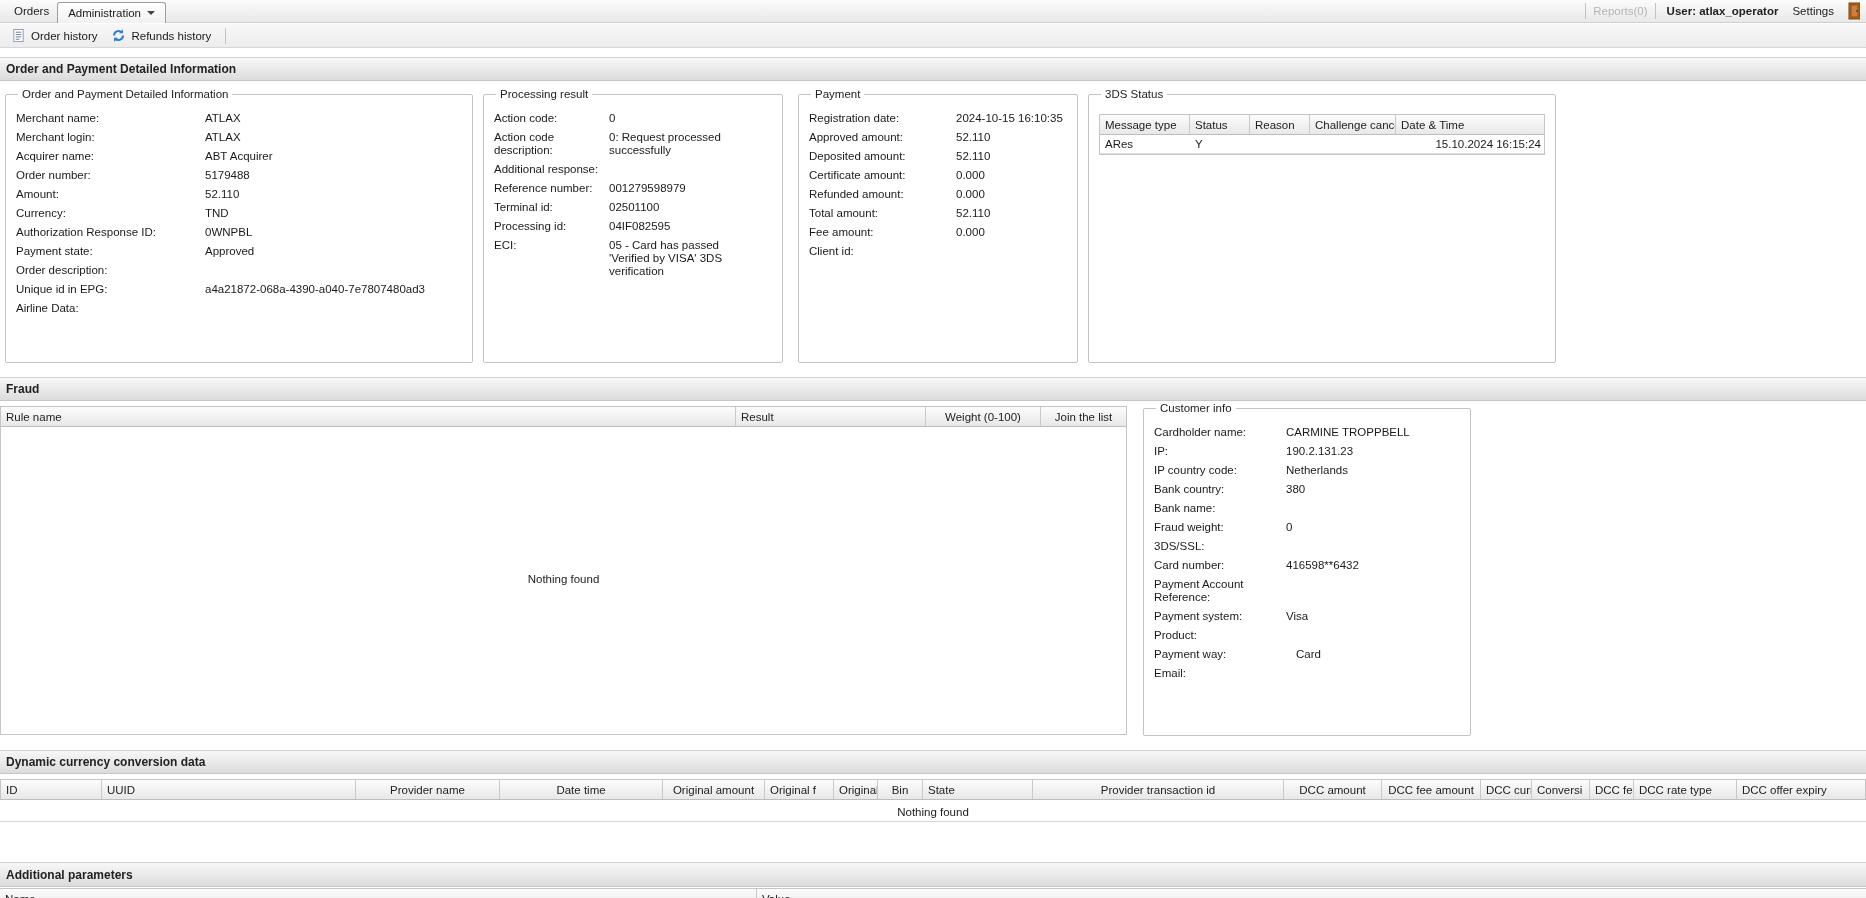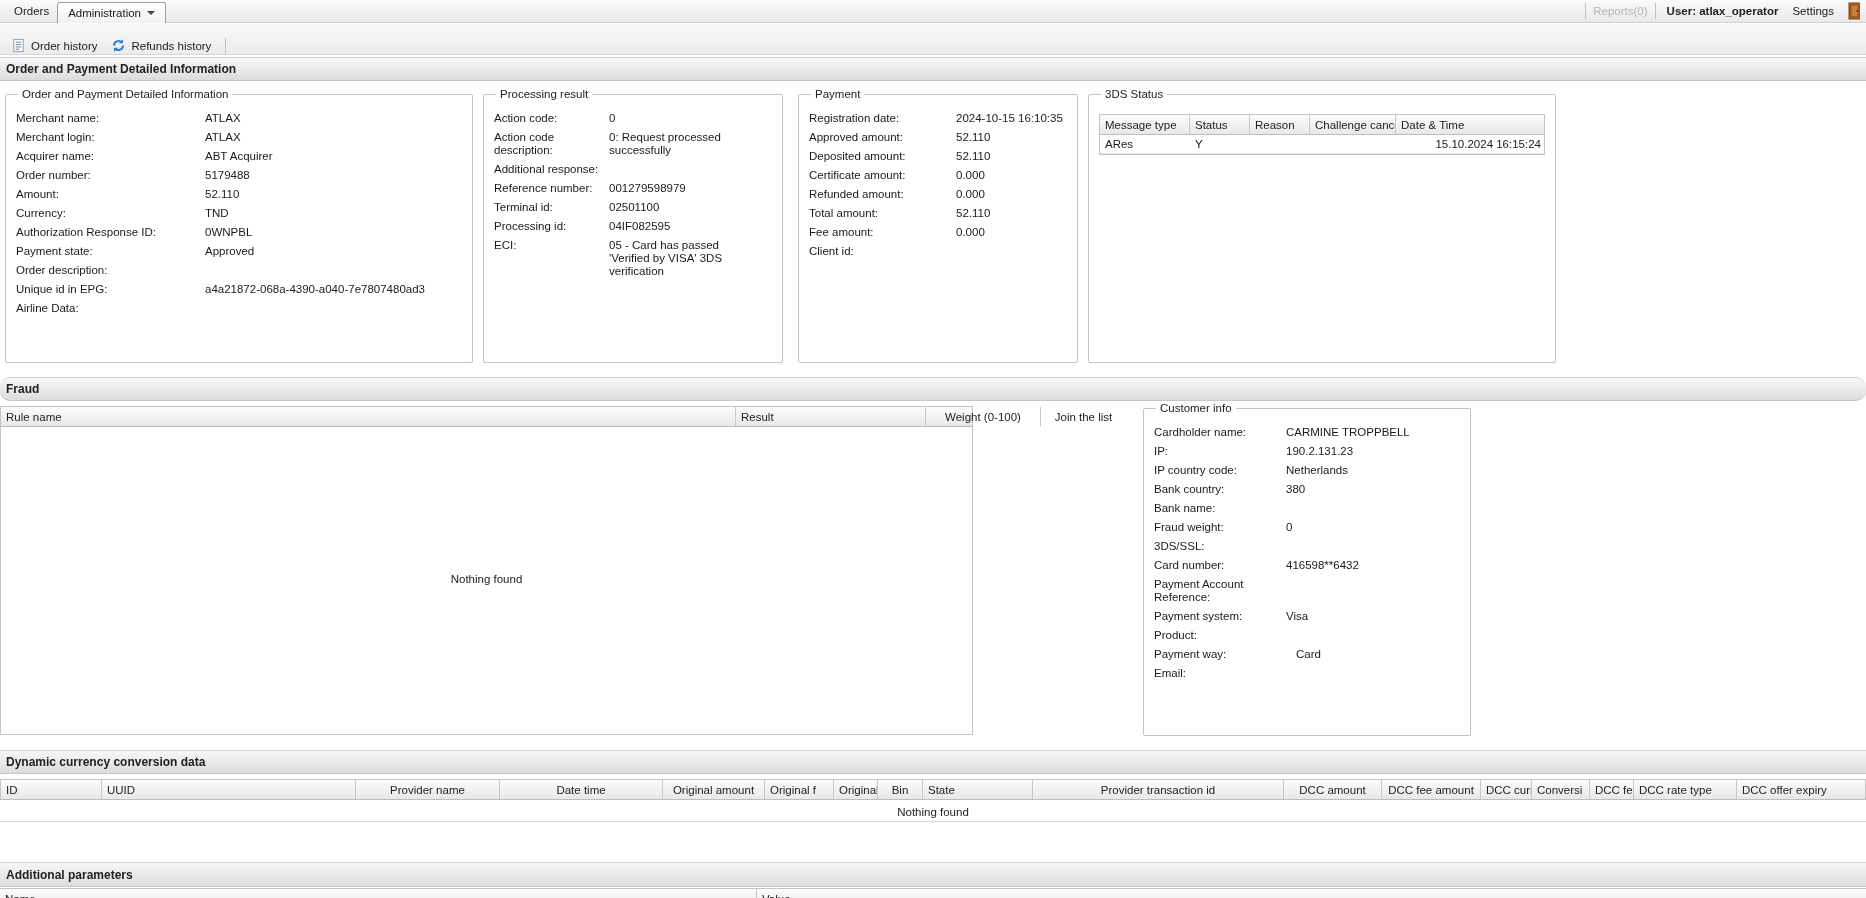--- a/index.html
+++ b/index.html
@@ -30,24 +30,24 @@
     border-top:4px solid #444; display:inline-block;
   }
   .menubar-right { margin-left:auto; display:flex; align-items:center; }
   .dim { color:#b4b4b4; }
   .user-label { font-weight:bold; color:#222; margin:0 10px 0 4px; }
   .settings-label { color:#222; margin:0 14px 0 4px; }
   .door-wrap { width:12px; height:18px; overflow:hidden; position:relative; }
 
   
   .toolbar {
-    position:absolute; top:24px; left:0; width:1866px; height:31px;
+    position:absolute; top:24px; left:0; width:1866px; height:24px;
     background:linear-gradient(#f8f8f8,#ececec);
     border-bottom:1px solid #d6d6d6;
-    display:flex; align-items:flex-end; padding:0 4px;
+    display:flex; align-items:center; padding:0 4px;
   }
   .tool-btn { display:flex; align-items:center; gap:5px; padding:1px 7px; border-radius:2px; cursor:default; }
   .tool-btn svg { display:block; }
 
   
   .secbar {
     position:absolute; left:0; width:1866px; height:24px;
     background:linear-gradient(#f7f7f7,#dcdcdc);
     border-top:1px solid #d2d2d2; border-bottom:1px solid #c6c6c6;
     display:flex; align-items:center; padding-left:6px;
@@ -78,21 +78,21 @@
   }
   .th:last-child { border-right:none; }
   .th.c { text-align:center; }
   .td { padding:3px 5px; white-space:nowrap; overflow:hidden; flex:none; }
   .gridrow { display:flex; border-bottom:1px solid #e3e3e3; }
   .empty-center { display:flex; align-items:center; justify-content:center; color:#222; }
 
   
   #threeds-table { width:446px; margin-top:2px; }
   
-  #fraud-table { position:absolute; top:406px; left:0; width:973px; height:329px; }
+  #fraud-table { position:absolute; top:406px; left:0; width:1127px; height:329px; }
   #fraud-body { height:303px; }
   
   #dcc-header { position:absolute; top:779px; left:0; width:1866px; border:1px solid #c5c5c5; border-bottom:1px solid #bdbdbd; }
   #dcc-empty  { position:absolute; top:803px; left:0; width:1866px; height:19px; border-bottom:1px solid #d7d7d7; }
   
   #nv-header { position:absolute; top:888px; left:0; width:1866px; border-top:1px solid #c5c5c5; }
 </style>
 </head>
 <body>
 
@@ -280,21 +280,21 @@
       <div class="gridrow">
         <div class="td" style="width:90px">ARes</div>
         <div class="td" style="width:60px">Y</div>
         <div class="td" style="width:60px"></div>
         <div class="td" style="width:86px"></div>
         <div class="td" style="width:150px; text-align:right;">15.10.2024 16:15:24</div>
       </div>
     </div>
   </fieldset>
 
-  <div class="secbar" style="top:377px;border-radius:10px;">
+  <div class="secbar" style="top:377px;">
     <span>Fraud</span>
   </div>
 
   <div class="grid" id="fraud-table">
     <div class="gridhead">
       <div class="th" style="width:735px">Rule name</div>
       <div class="th" style="width:190px">Result</div>
       <div class="th c" style="width:115px">Weight (0-100)</div>
       <div class="th c" style="width:85px">Join the list</div>
     </div>

